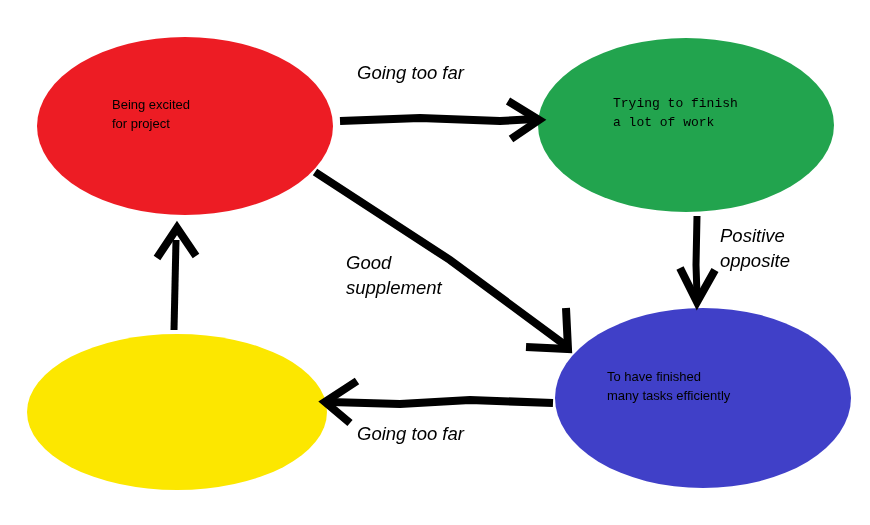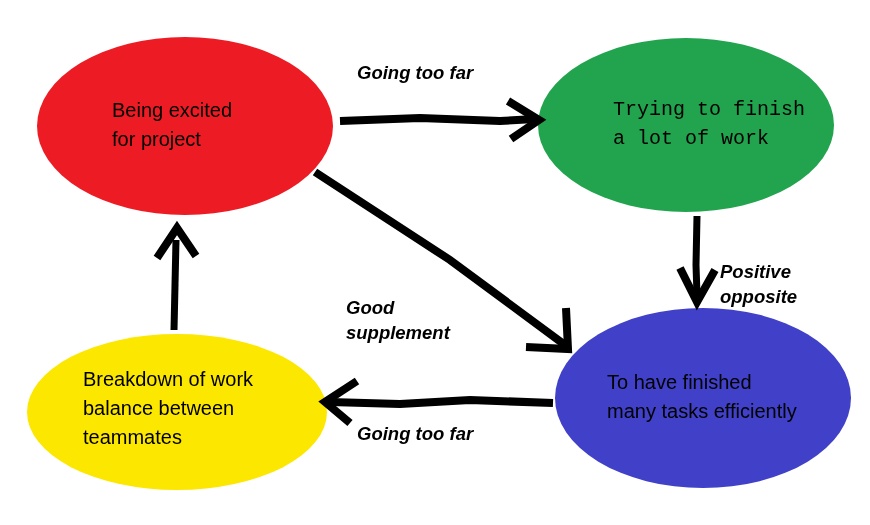--- a/index.html
+++ b/index.html
@@ -22,33 +22,33 @@
     position: absolute;
     left: 0;
     top: 0;
     width: 870px;
     height: 525px;
   }
   .node-label {
     position: absolute;
     color: #000000;
     font-family: "Liberation Sans", sans-serif;
-    font-size: 20px;
+    font-size: 13px;
     line-height: 1.45;
     white-space: pre-line;
     text-align: left;
     pointer-events: none;
   }
   .edge-label {
     position: absolute;
     color: #000000;
     font-family: "Liberation Sans", sans-serif;
     font-size: 18.5px;
     font-style: italic;
-    font-weight: 700;
+    font-weight: 400;
     line-height: 1.35;
     white-space: pre-line;
     text-align: left;
     pointer-events: none;
   }
 </style>
 </head>
 <body>
 
 <div id="canvas" style="background: rgb(255, 255, 255);">
@@ -91,28 +91,25 @@
 
   <div class="node-label" style="left:112px; top:96px; width:200px;">Being excited
 for project</div>
 
   <div class="node-label" style="left:613px; top:95px; width:200px;font-family:Liberation Mono, monospace;">Trying to finish
 a lot of work</div>
 
   <div class="node-label" style="left:607px; top:368px; width:220px;">To have finished
 many tasks efficiently</div>
 
-  <div class="node-label" style="left:83px; top:365px; width:200px;">Breakdown of work
-balance between
-teammates</div>
 
   <div class="edge-label" style="left:357px; top:61px; width:180px;">Going too far</div>
 
-  <div class="edge-label" style="left:720px; top:224px; width:150px;margin-top:36px;">Positive
+  <div class="edge-label" style="left:720px; top:224px; width:150px;">Positive
 opposite</div>
 
-  <div class="edge-label" style="left:346px; top:251px; width:160px;margin-top:45px;">Good
+  <div class="edge-label" style="left:346px; top:251px; width:160px;">Good
 supplement</div>
 
   <div class="edge-label" style="left:357px; top:422px; width:180px;">Going too far</div>
 
 
 </div>
 
 </body></html>

